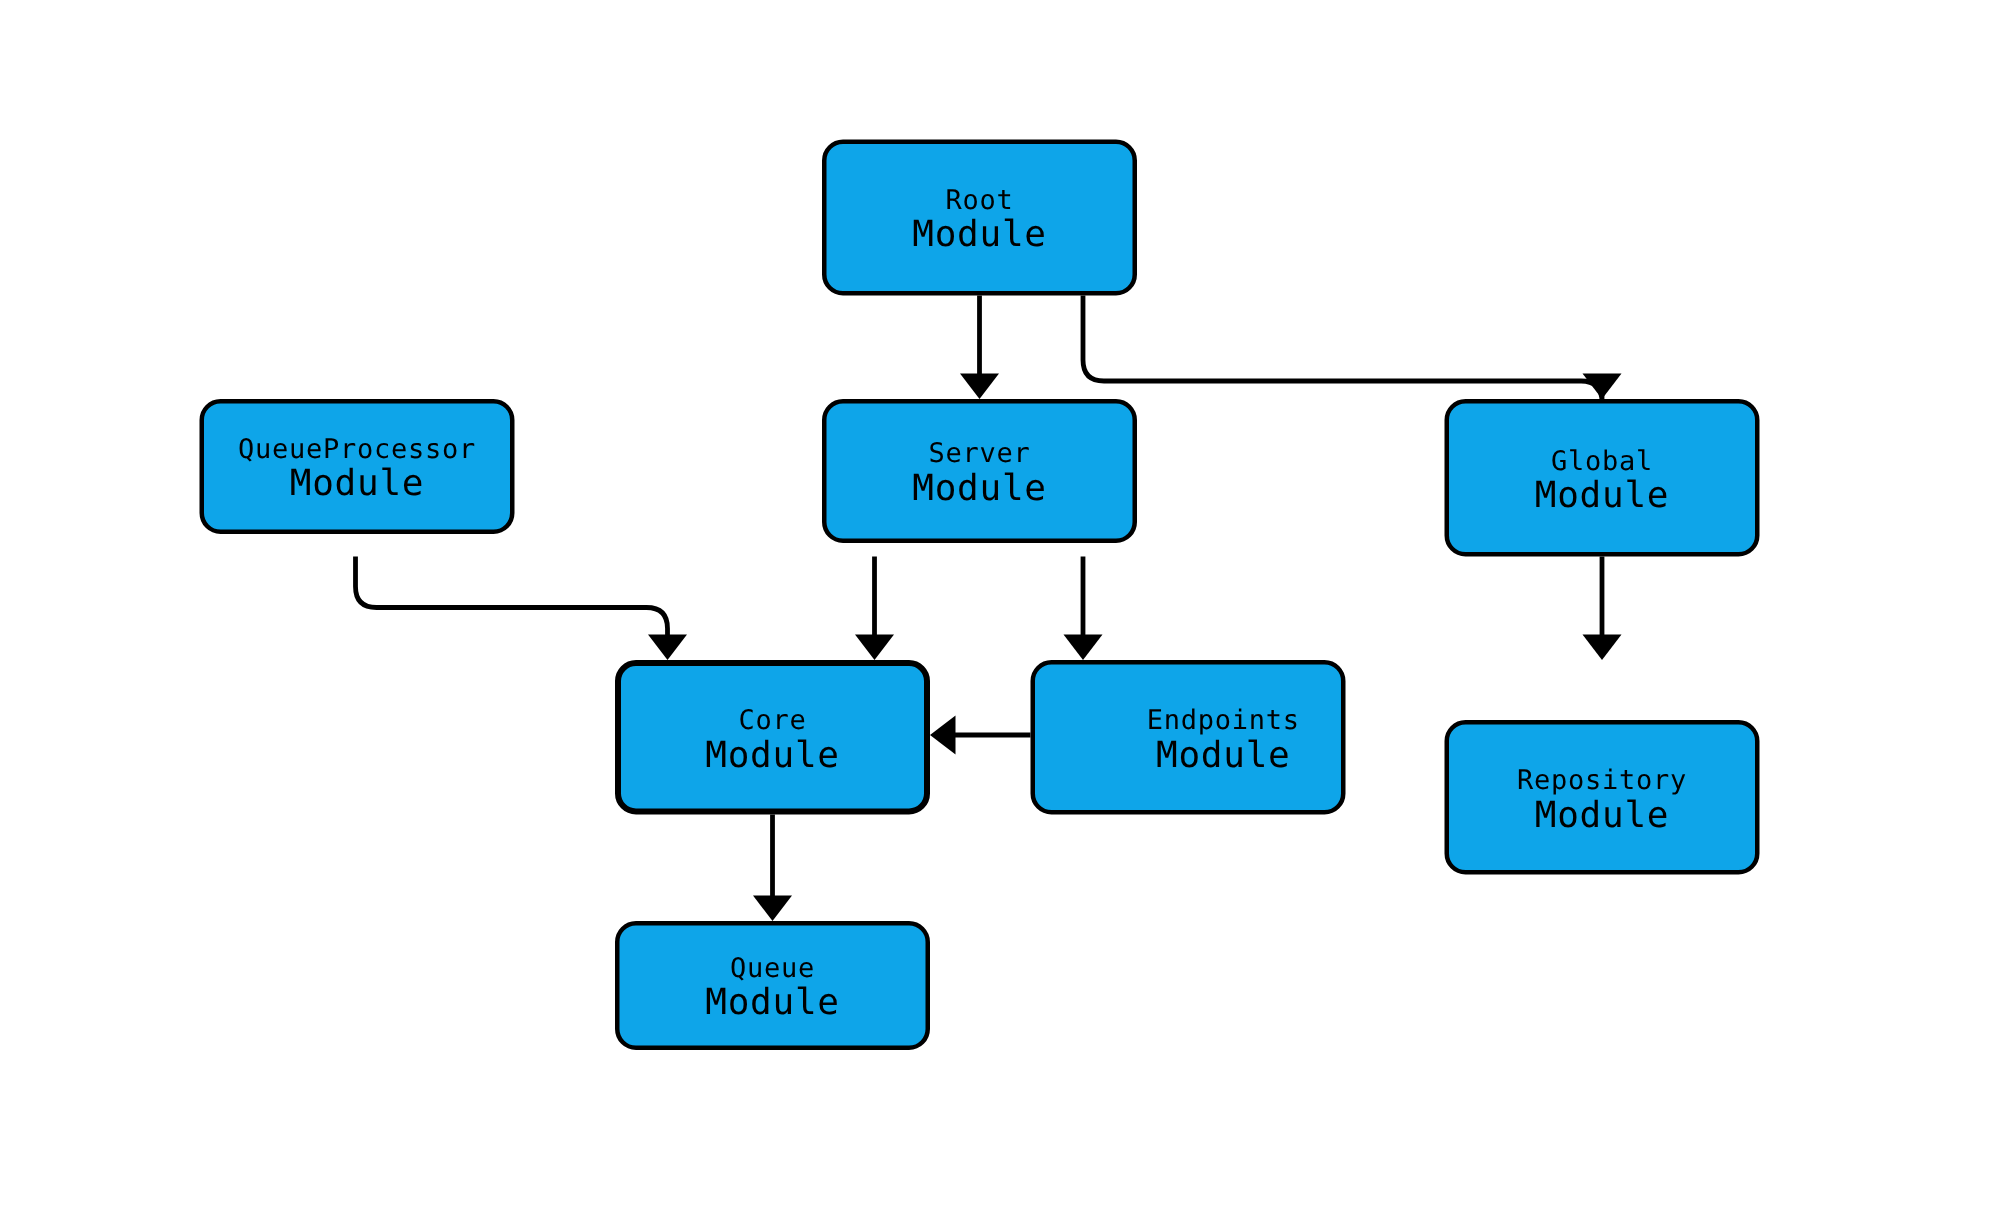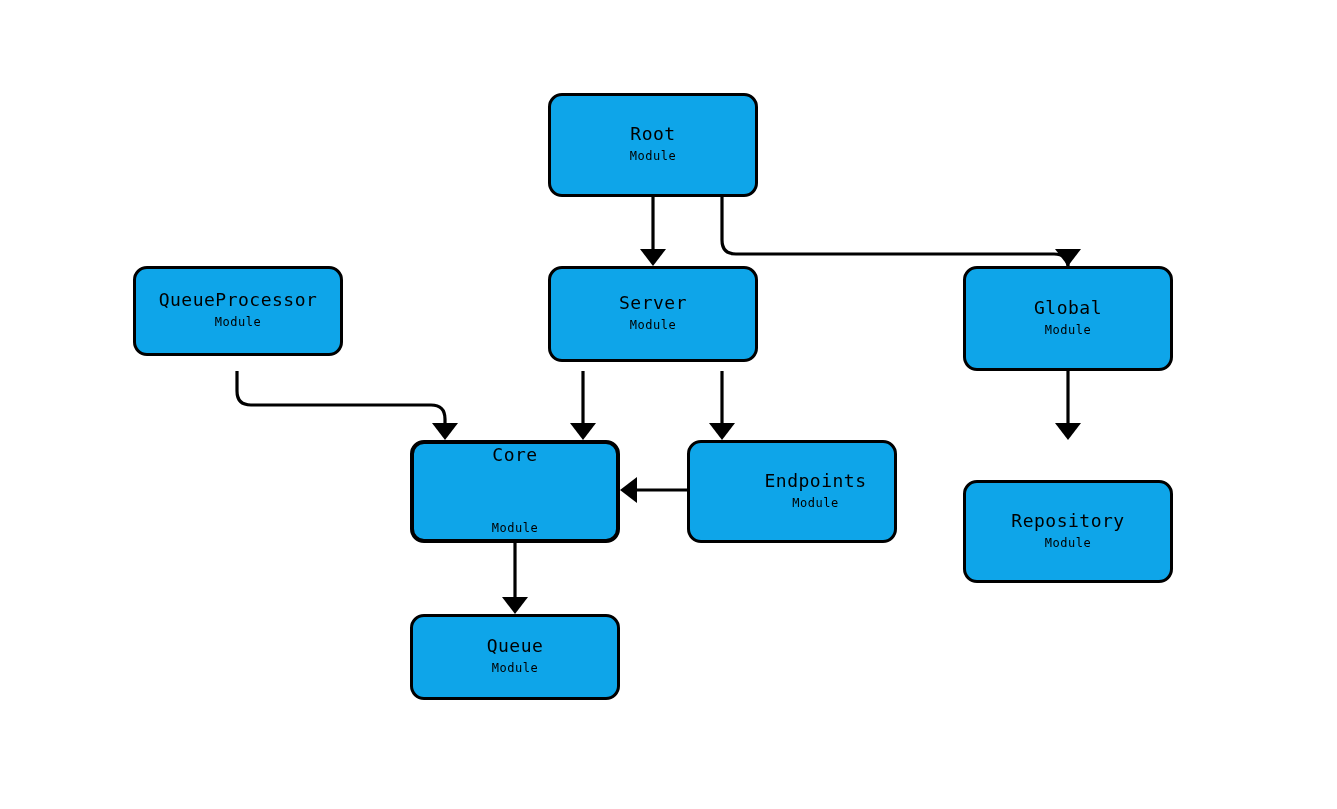--- a/index.html
+++ b/index.html
@@ -42,21 +42,21 @@
   }
   .node-label {
     font-size: 18px;
     line-height: 22px;
     letter-spacing: 0.5px;
     text-align: center;
     white-space: pre;
     color: #000000;
   }
   .node-label-line2 {
-    font-size: 12px;
+    font-size: 24px;
     line-height: 22px;
     letter-spacing: 0.5px;
     text-align: center;
     white-space: pre;
     color: #000000;
   }
 </style>
 </head>
 <body>
 
@@ -95,21 +95,21 @@
         <div class="node-label-line2" style="color: rgb(0, 0, 0);">Module</div>
       </div>
       <div class="node" style="left: 548px; top: 266px; width: 210px; height: 96px; border-color: rgb(0, 0, 0);">
         <div class="node-label" style="color: rgb(0, 0, 0);">Server</div>
         <div class="node-label-line2" style="color: rgb(0, 0, 0);">Module</div>
       </div>
       <div class="node" style="left: 963px; top: 266px; width: 210px; height: 105px; border-color: rgb(0, 0, 0);">
         <div class="node-label" style="color: rgb(0, 0, 0);">Global</div>
         <div class="node-label-line2" style="color: rgb(0, 0, 0);">Module</div>
       </div>
-      <div class="node emphasis" style="left: 410px; top: 440px; width: 210px; height: 103px; border-color: rgb(0, 0, 0); justify-content: space-between;">
+      <div class="node emphasis" style="left: 410px; top: 440px; width: 210px; height: 103px; border-color: rgb(0, 0, 0);">
         <div class="node-label" style="color: rgb(0, 0, 0);">Core</div>
         <div class="node-label-line2" style="color: rgb(0, 0, 0);">Module</div>
       </div>
       <div class="node" style="left: 687px; top: 440px; width: 210px; height: 103px; border-color: rgb(0, 0, 0); padding-left: 47px;">
         <div class="node-label" style="color: rgb(0, 0, 0);">Endpoints</div>
         <div class="node-label-line2" style="color: rgb(0, 0, 0);">Module</div>
       </div>
       <div class="node" style="left: 963px; top: 440px; width: 210px; height: 103px; border-color: rgb(0, 0, 0); margin-top: 40px;">
         <div class="node-label" style="color: rgb(0, 0, 0);">Repository</div>
         <div class="node-label-line2" style="color: rgb(0, 0, 0);">Module</div>

